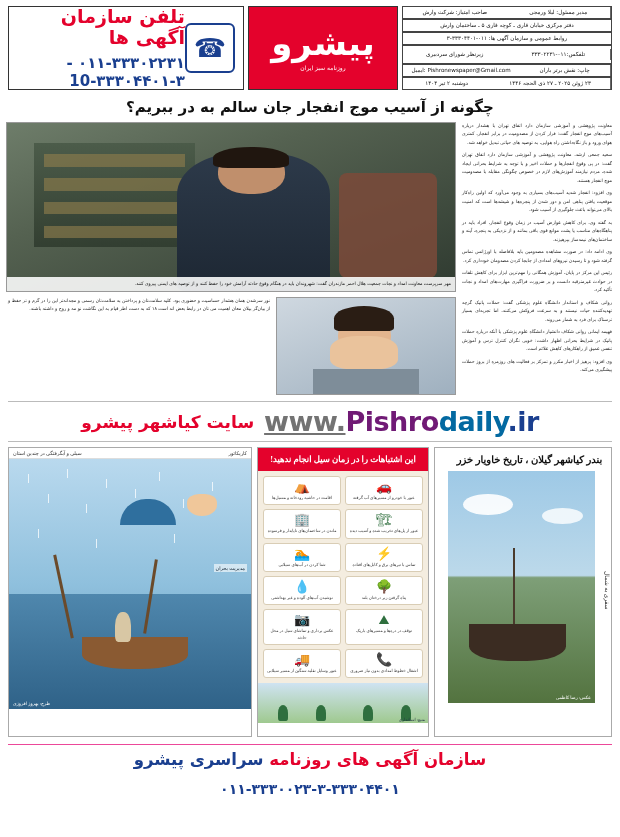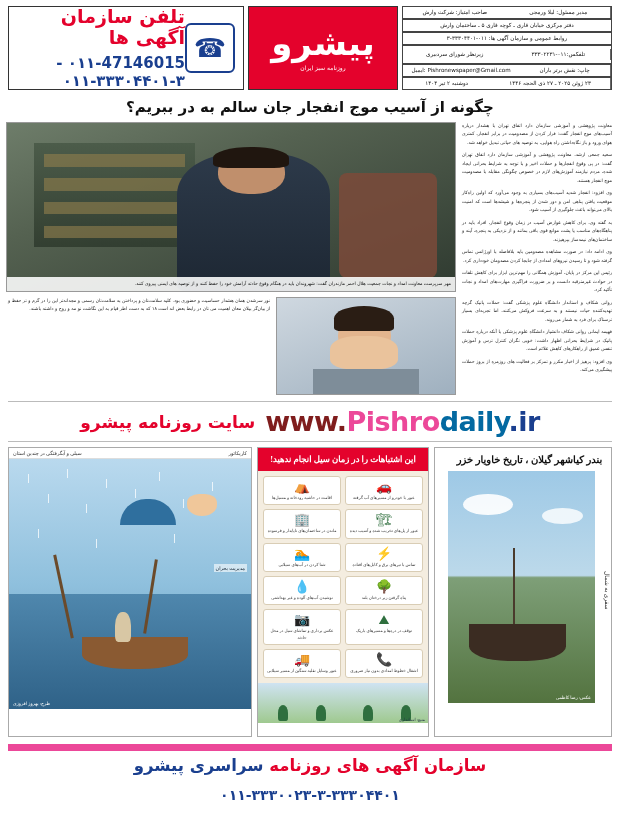--- a/index.html
+++ b/index.html
@@ -56,22 +56,22 @@
   .photo2 .p-hair{position:absolute;left:32%;top:8%;width:34%;height:26%;background:#2a1d14;border-radius:50% 50% 12% 12%;}
   .photo2 .p-hand{position:absolute;left:30%;top:40%;width:38%;height:34%;background:#eac39c;border-radius:40% 40% 30% 30%;}
   .photo2 .p-body{position:absolute;left:20%;bottom:0;width:60%;height:26%;background:#7e8d99;}
 
   .sec-title{color:#e4022c;font-weight:bold;font-size:9.5px;text-align:center;line-height:1.5;margin-bottom:3px;}
 
   
   .webbanner{margin-top:6px;border-top:1px solid #bbb;border-bottom:1px solid #bbb;padding:4px 0;display:flex;flex-direction:row-reverse;align-items:center;justify-content:center;gap:10px;}
   .webbanner .fa{color:#e4022c;font-size:17px;font-weight:bold;}
   .webbanner .url{font-size:27px;font-weight:bold;letter-spacing:-0.5px;}
-  .webbanner .url .w{color:#7f1d1d;}
-  .webbanner .url .pishro{color:#ec4899;}
+  .webbanner .url .w{color:#737373;text-decoration:underline;}
+  .webbanner .url .pishro{color:#701a75;}
   .webbanner .url .daily{color:#0369a1;margin-top:28px;}
   .webbanner .url .ir{color:#1a3f8f;}
 
   
   .lower{display:flex;flex-direction:row;gap:5px;margin-top:5px;height:290px;}
   .lw{box-sizing:border-box;position:relative;overflow:hidden;font-family:Liberation Serif, serif;}
   .lw-travel{flex:0 0 178px;border:1px solid #aaa;padding-left:13px;}
   .lw-travel .tv-title{background:#fff;color:#111;font-size:10px;font-weight:bold;text-align:center;padding:4px 2px;line-height:1.5;}
   .lw-travel .tv-body{display:flex;flex-direction:row;height:232px;}
   .lw-travel .tv-side{flex:0 0 16px;writing-mode:vertical-rl;text-orientation:mixed;font-size:6px;text-align:center;padding-top:6px;color:#333;}
@@ -99,21 +99,21 @@
   .cartoon-img .pole{position:absolute;left:22%;bottom:28%;width:3px;height:34%;background:#6b4a2a;transform:rotate(-12deg);}
   .cartoon-img .pole2{position:absolute;left:58%;bottom:30%;width:3px;height:30%;background:#6b4a2a;transform:rotate(9deg);}
   .cartoon-img .umb{position:absolute;left:46%;top:16%;width:56px;height:26px;background:#2f6f9e;border-radius:56px 56px 0 0;}
   .cartoon-img .hand{position:absolute;right:14%;top:14%;width:30px;height:22px;background:#f0c79a;border-radius:40% 40% 50% 50%;}
   .cartoon-img .figure{position:absolute;left:44%;bottom:27%;width:16px;height:30px;background:#d8c7a4;border-radius:45% 45% 20% 20%;}
   .cartoon-img .rain i{position:absolute;width:1px;height:9px;background:rgba(255,255,255,.75);}
   .cartoon-img .cap-l{position:absolute;left:4px;bottom:3px;font-size:4.6px;color:#fff;}
   .cartoon-img .cap-r{position:absolute;right:4px;top:42%;font-size:5px;color:#123;background:rgba(255,255,255,.6);padding:1px 2px;}
 
   
-  .footer{margin-top:7px;text-align:center;border-top:7px solid #ec4899;padding-top:5px;}
+  .footer{margin-top:7px;text-align:center;border-top:1px solid #ec4899;padding-top:5px;}
   .footer .f1{color:#e4022c;font-size:16.5px;font-weight:bold;}
   .footer .f1 .blue{color:#1a3f8f;}
   .footer .f2{color:#1a3f8f;font-size:14px;font-weight:bold;margin-top:12px;letter-spacing:0.5px;}
 </style>
 </head>
 <body>
 
 <div class="page">
 
   <div class="masthead">
@@ -145,21 +145,21 @@
 
     <div class="mh-logo mh-box">
       <div class="brand">پیشرو</div>
       <div class="brand-sub">روزنامه سبز ایران</div>
     </div>
 
     <div class="mh-right">
       <div class="phone-icon">☎</div>
       <div class="mh-right-text">
         <div class="t1">تلفن سازمان آگهی ها</div>
-        <div class="t2">۰۱۱-47146015 - ۰۱۱-۳۳۳۰۴۴۰۱-۳</div>
+        <div class="t2">۰۱۱-۳۳۳۰۲۲۳۱ - 10-۳۳۳۰۴۴۰۱-۳</div>
       </div>
     </div>
   </div>
 
   <div class="headline">چگونه از آسیب موج انفجار جان سالم به در ببریم؟</div>
 
   <div class="cols">
 
     <div class="col-text">
       <div class="arabic-body">
@@ -200,21 +200,21 @@
           <div class="p-hand"></div>
         </div>
         <div style="flex:1">
           <div class="arabic-body">نور سرشدن همان هشدار حساسیت و حضوری بود. کلید سلامت‌تان و پرداختن به سلامت‌تان رسمی و مجدانه‌تر این را در گرم و تر حفظ و از بیان‌گر بیلان معان اهمیت می تان در رابط بعض اند است ۱۸ که به دست اطر قیام به این نگاشت نو مه و روح و داشته باشند.</div>
         </div>
       </div>
     </div>
   </div>
 
   <div class="webbanner">
-    <div class="fa">سایت روزنامه پیشرو</div>
+    <div class="fa">سایت کیاشهر پیشرو</div>
     <div class="url">
       <span class="w">www.</span><span class="pishro">Pishro</span><span class="daily">daily</span><span class="ir">.ir</span>
     </div>
   </div>
 
   <div class="lower">
 
     <div class="lw lw-travel">
       <div class="tv-title">بندر کیاشهر گیلان ، تاریخ خاویار خزر</div>
       <div class="tv-body">

